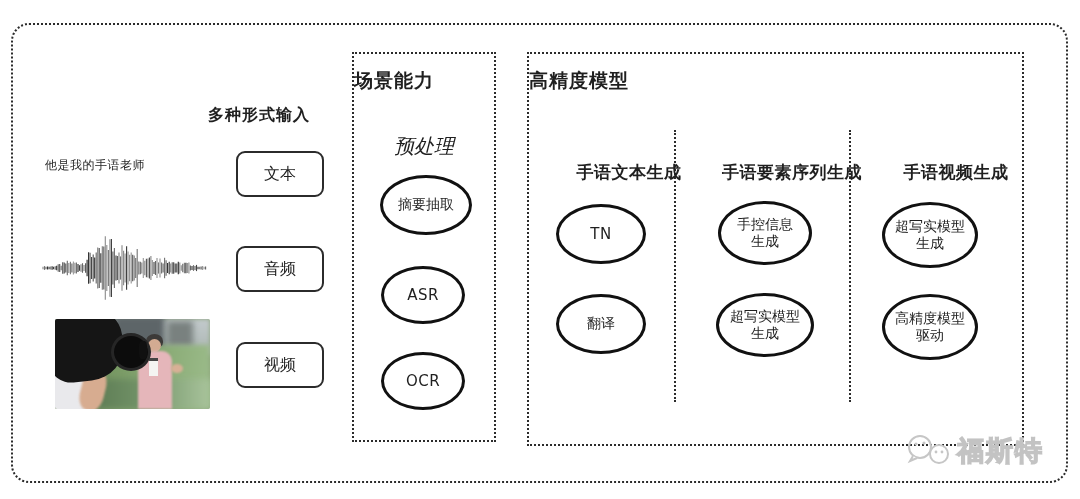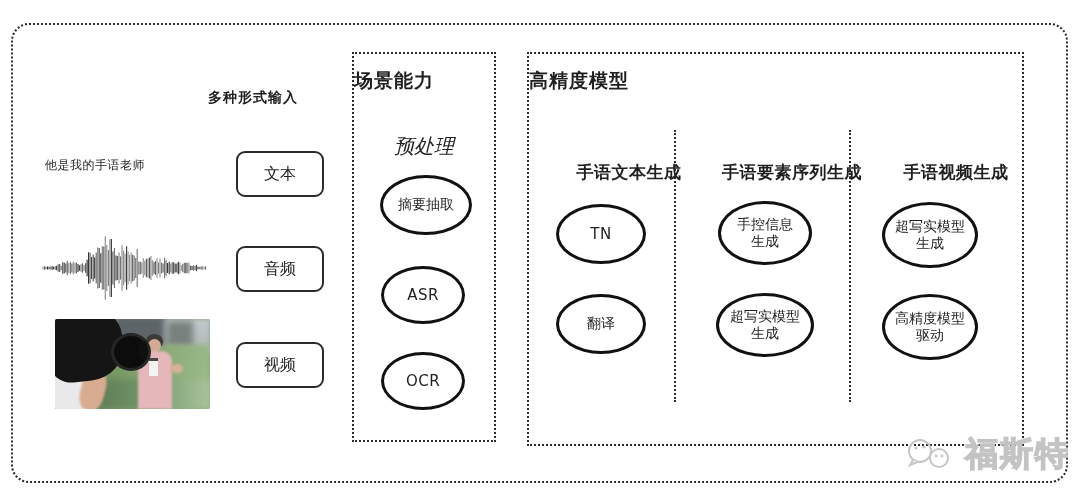--- a/index.html
+++ b/index.html
@@ -7,22 +7,22 @@
     position:relative;width:1080px;height:499px;background:#ffffff;
     font-family:"DejaVu Sans","Liberation Sans",sans-serif;color:#1f1f1f;
     overflow:hidden;
   }
   .outer-frame{
     position:absolute;left:11px;top:23px;width:1053px;height:456px;
     border:2px dotted #2b2b2b;border-radius:18px;
   }
   
   .input-header{
-    position:absolute;left:208px;top:89px;width:130px;
-    font-size:14px;font-weight:600;letter-spacing:1px;
+    position:absolute;left:208px;top:105px;width:130px;
+    font-size:16px;font-weight:600;letter-spacing:1px;
   }
   .sample-text{
     position:absolute;left:45px;top:157px;
     font-size:12px;letter-spacing:0.5px;
   }
   .modal-box{
     position:absolute;left:222px;width:84px;height:42px;
     border:2px solid #2b2b2b;border-radius:9px;
     display:flex;align-items:center;justify-content:center;
     font-size:16px;background:#fff;margin-left:14px;
@@ -75,21 +75,21 @@
   
   .cn11{left:27px;top:150px;width:84px;height:54px;}
   .cn12{left:27px;top:240px;width:84px;height:54px;}
   .cn21{left:189px;top:147px;width:88px;height:58px;}
   .cn22{left:187px;top:239px;width:92px;height:58px;}
   .cn31{left:353px;top:148px;width:90px;height:60px;}
   .cn32{left:353px;top:240px;width:90px;height:60px;}
   
   .watermark{position:absolute;left:905px;top:432px;display:flex;align-items:center;z-index:5;}
   .wm-text{
-    font-size:33px;font-weight:700;letter-spacing:2px;margin-left:8px;
+    font-size:27px;font-weight:700;letter-spacing:2px;margin-left:0;
     color:#fbfbfb;-webkit-text-stroke:1.3px #c3c3c3;text-shadow:0 0 1px #d8d8d8;
   }
 </style>
 </head>
 <body>
 
 <div class="stage">
 
   <div class="outer-frame"></div>
 

